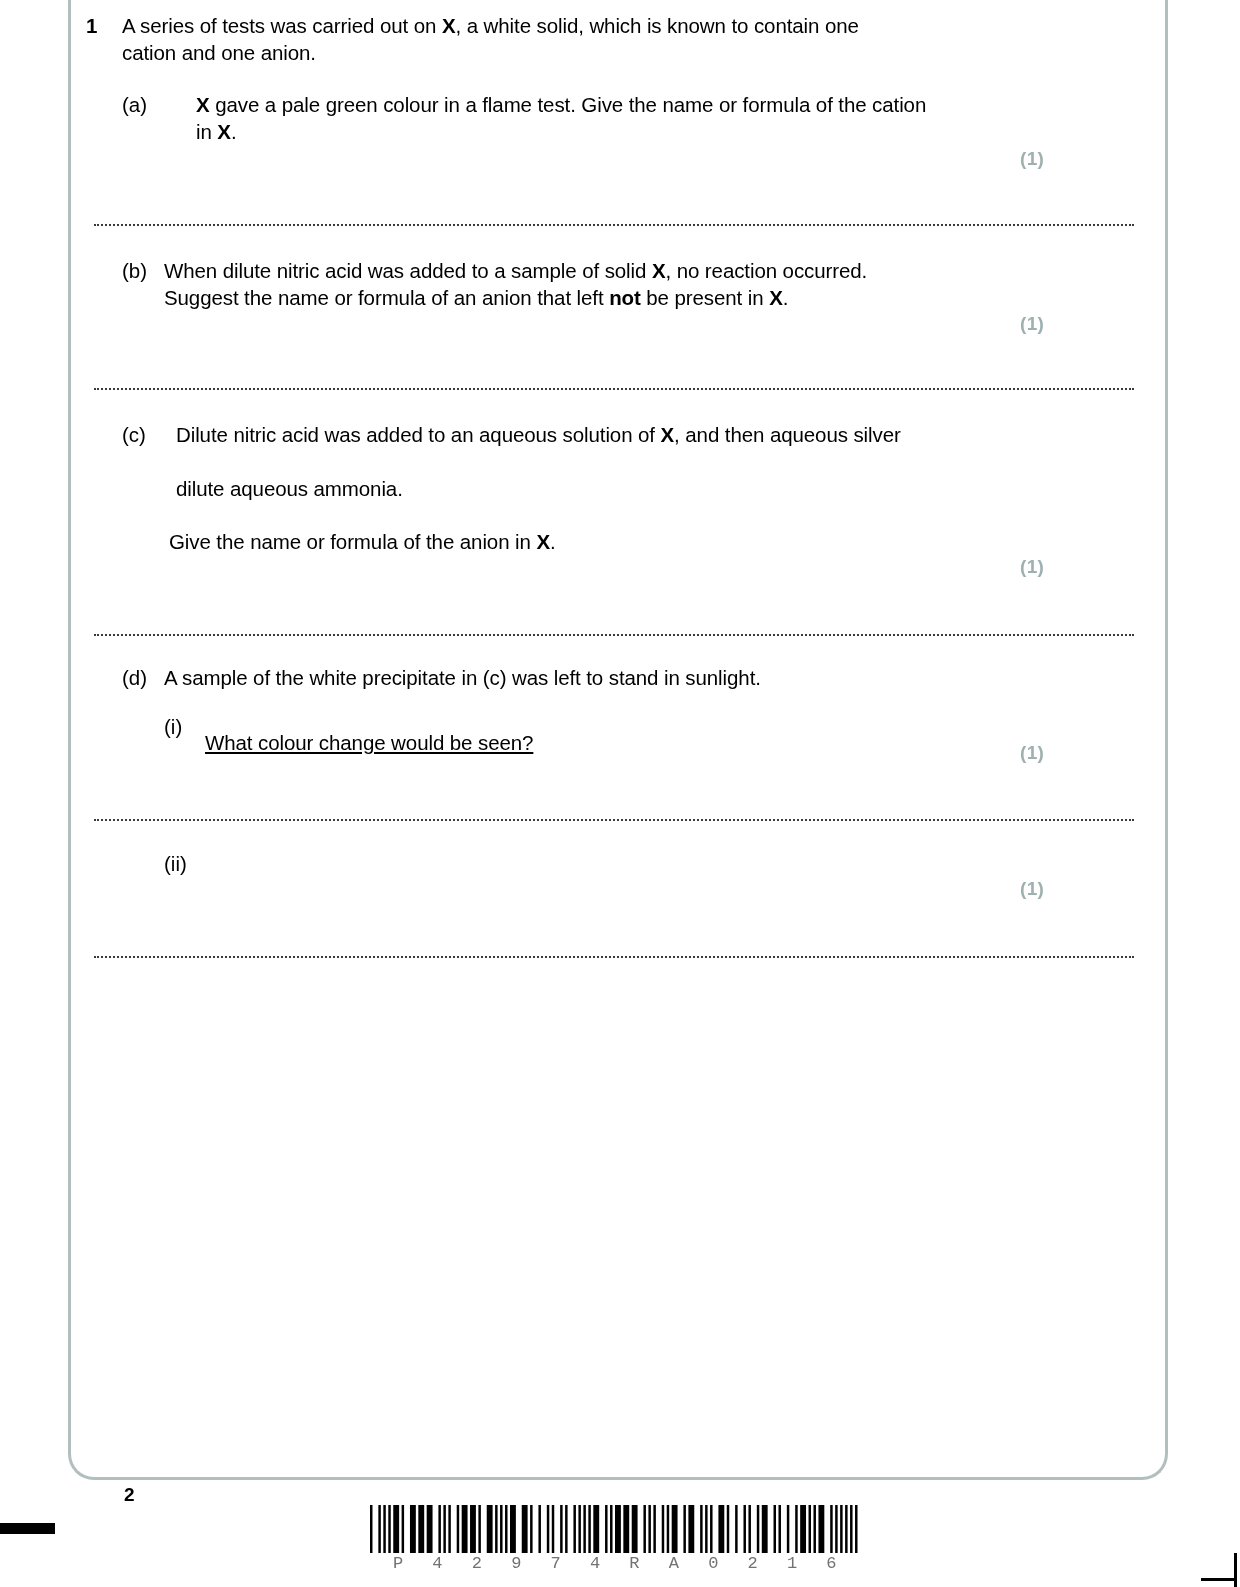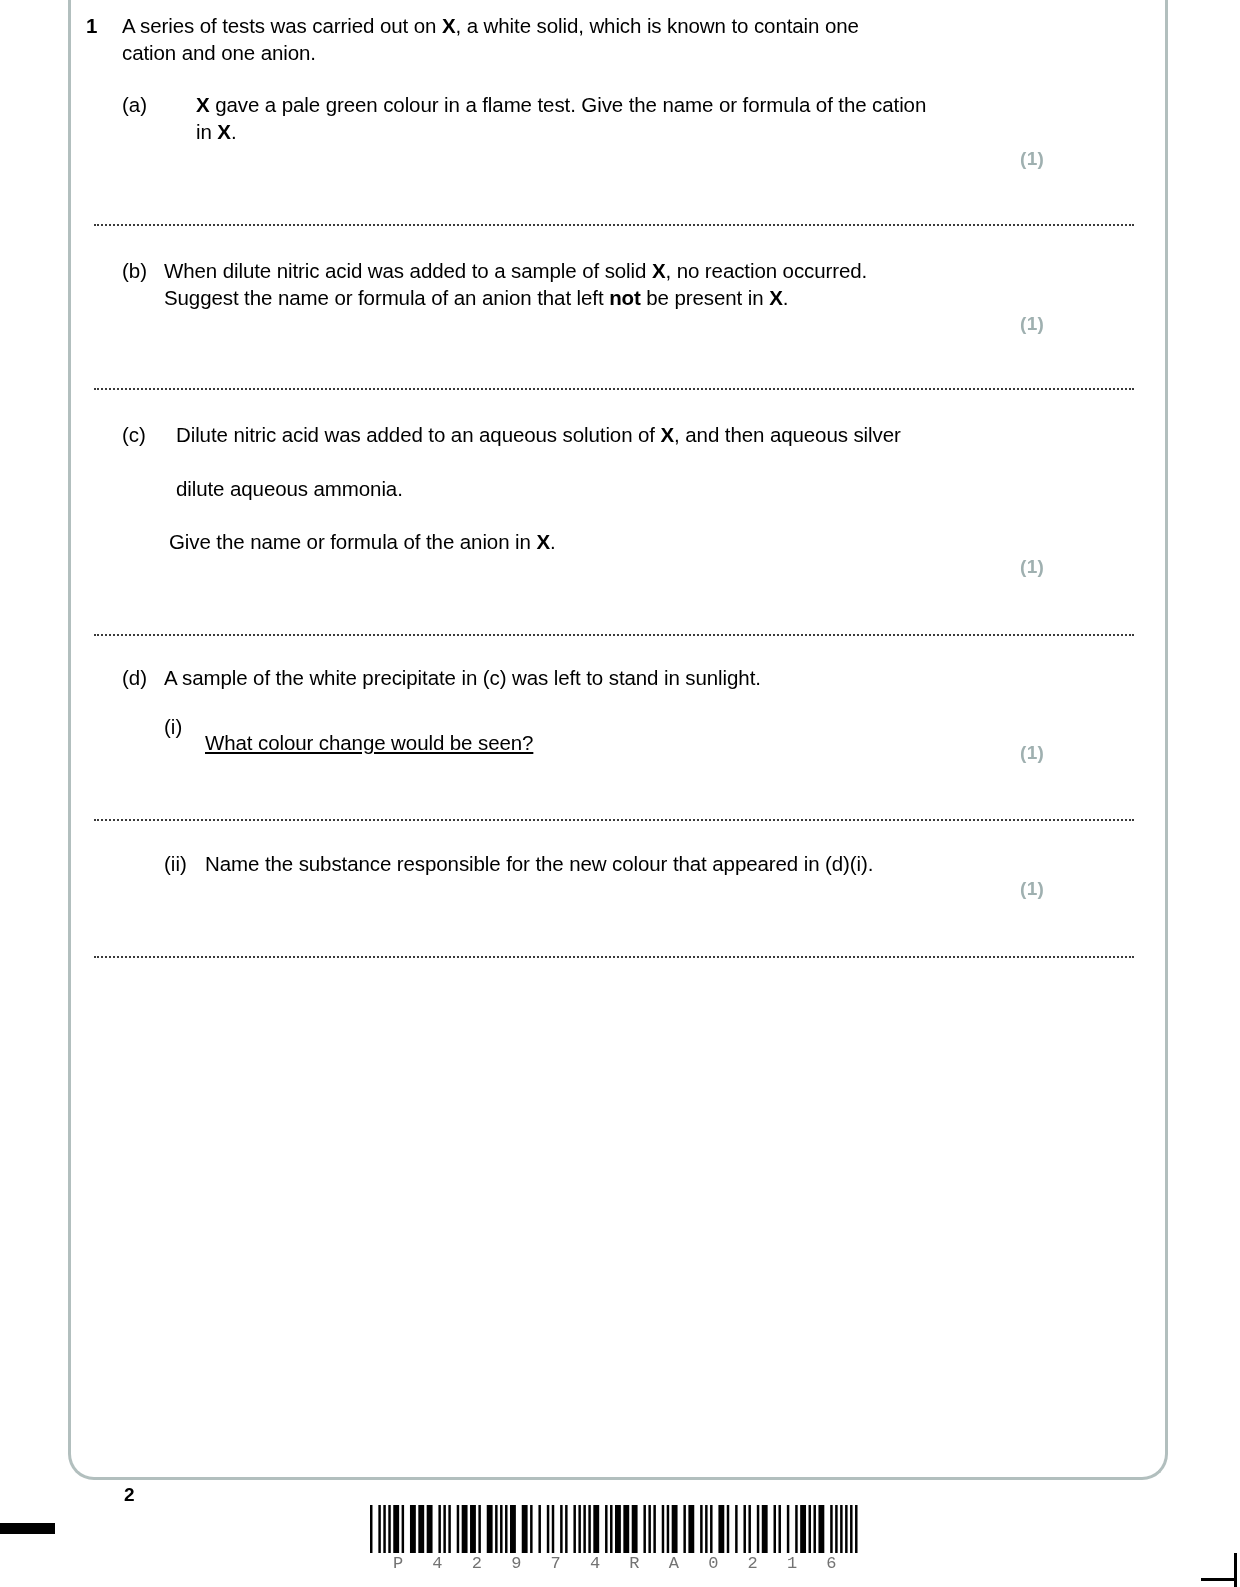--- a/index.html
+++ b/index.html
@@ -185,21 +185,20 @@
   <div class="part-label" style="left:54px; top:664px;">(d)</div>
   <div class="part-body" style="left:96px; top:664px; width:905px;">A sample of the white precipitate in (c) was left to stand in sunlight.</div>
 
   <div class="part-label" style="left:96px; top:713px;">(i)</div>
   <div class="part-body" style="left:137px; top:729px; width:865px;text-decoration:underline;">What colour change would be seen?</div>
   <div class="marks" style="left:952px; top:742px;">(1)</div>
 
   <div class="sep" style="top:819px;"></div>
 
   <div class="part-label" style="left:96px; top:850px;">(ii)</div>
-  <div class="part-body" style="left:137px; top:850px; width:880px;">Name the substance responsible for the new colour that appeared in (d)(i).</div>
   <div class="marks" style="left:952px; top:878px;">(1)</div>
 
   <div class="sep" style="top:956px;"></div>
 
 </div>
 
 <div class="footer-pagenum">2</div>
 <div class="corner-bar-left"></div>
 <div class="corner-mark-right">
   <div class="v"></div>

